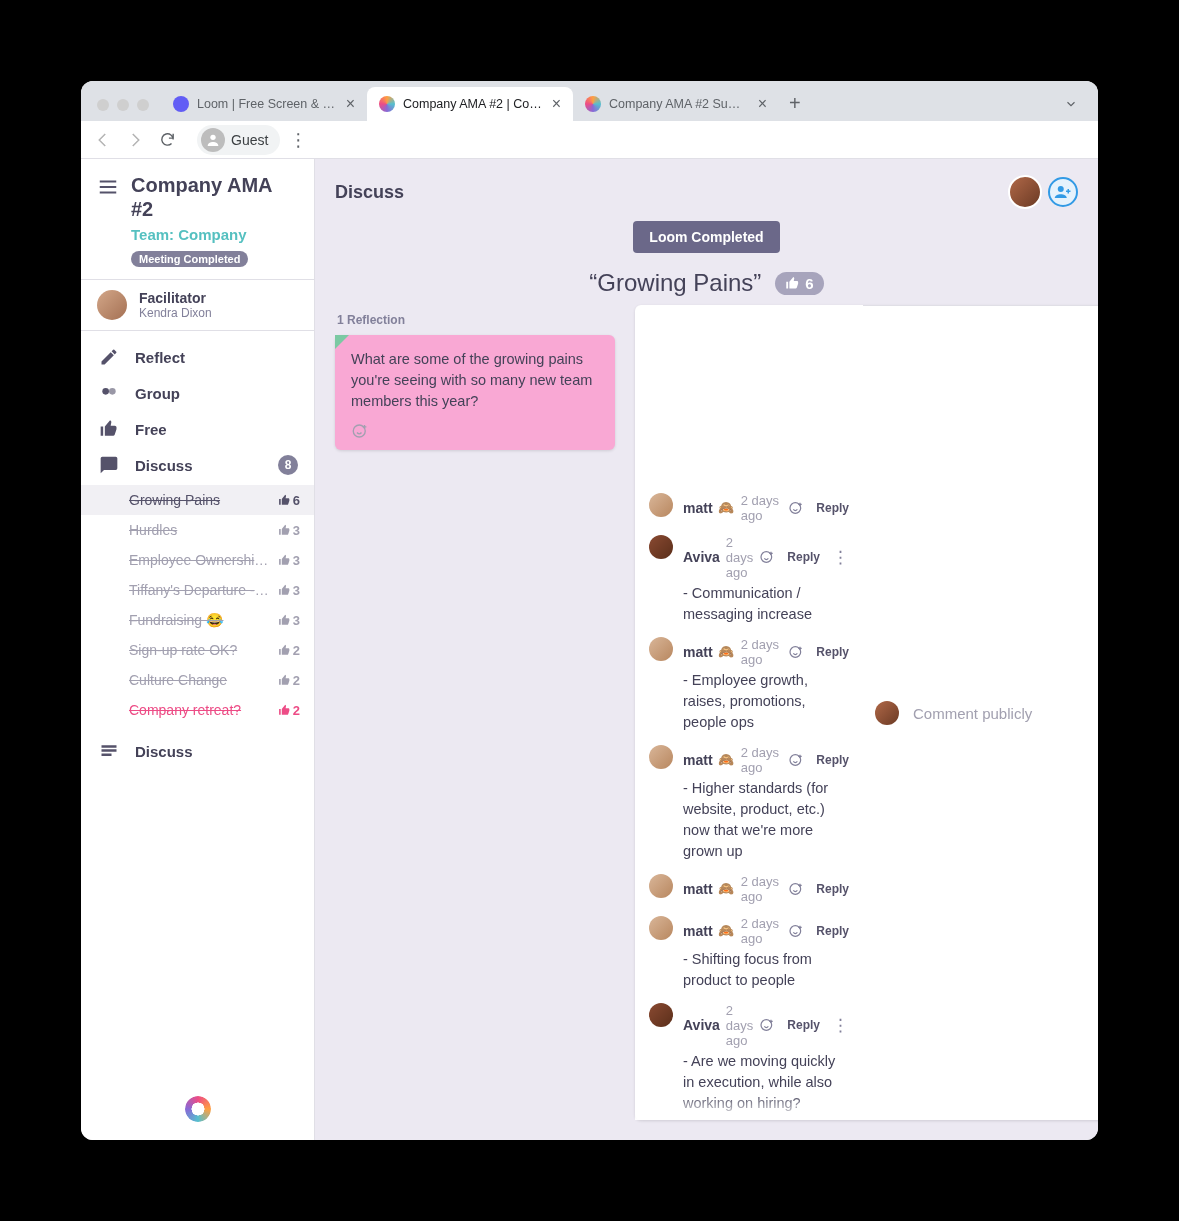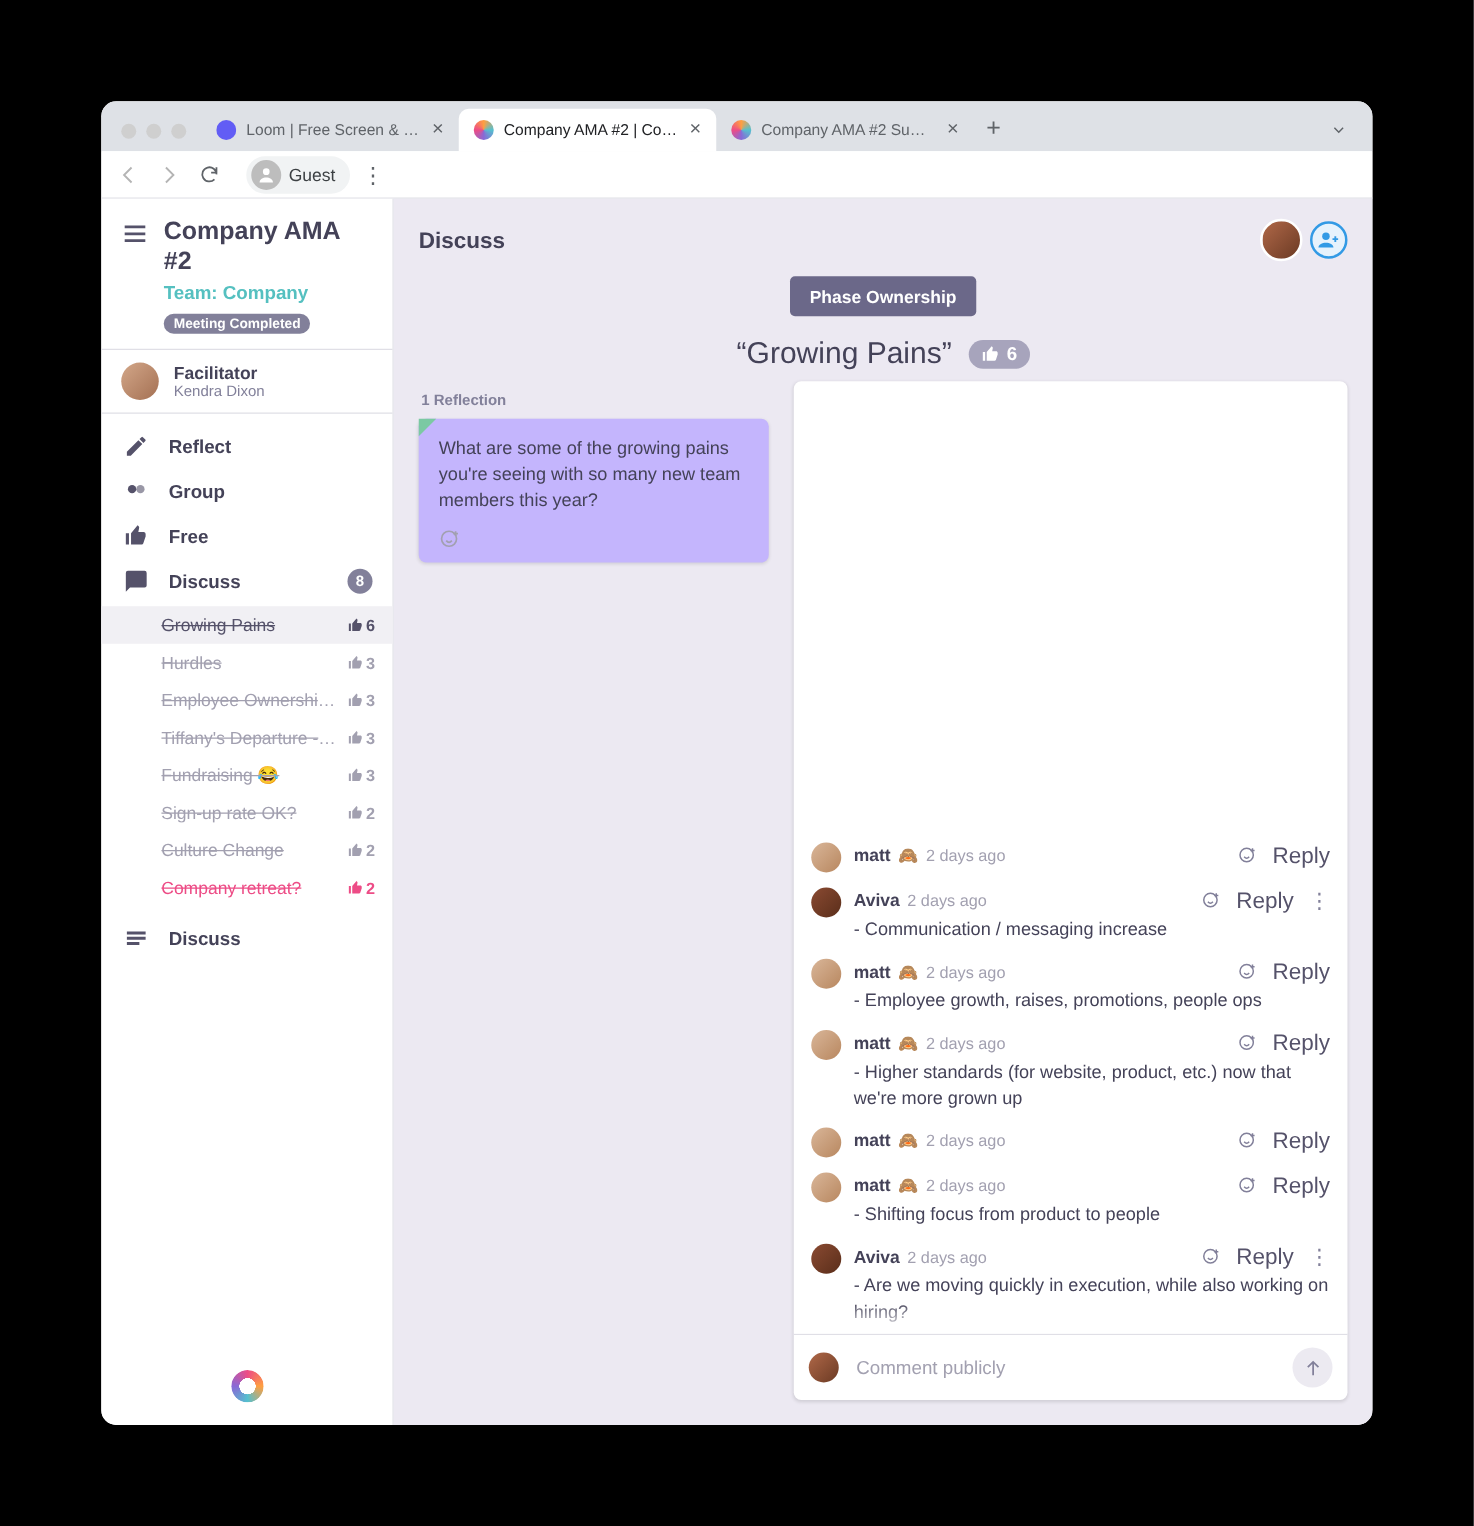--- a/index.html
+++ b/index.html
@@ -93,35 +93,35 @@
   .main-head h2{margin:0;font-size:18px;font-weight:700;color:var(--grey-900);}
   .people{margin-left:auto;display:flex;align-items:center;gap:6px;}
   .addp{width:30px;height:30px;border-radius:50%;border:2px solid var(--blue);display:flex;align-items:center;justify-content:center;color:var(--blue);background:#e6f2fc;}
   .phasepill{align-self:center;background:#6b6889;color:#fff;font-weight:700;font-size:14px;padding:8px 16px;border-radius:4px;margin-top:4px;}
   .titlebar{display:flex;align-items:center;justify-content:center;gap:14px;margin:16px 0 8px;}
   .titlebar .ttxt{font-size:24px;color:var(--grey-900);}
   .votepill{background:var(--thumb);color:#fff;font-weight:700;border-radius:14px;padding:3px 10px;display:flex;align-items:center;gap:5px;font-size:15px;}
   .content{flex:1;display:flex;gap:20px;padding:0 20px 20px;min-height:0;}
   .left{flex:0 0 280px;}
   .rcount{font-size:12px;font-weight:700;color:var(--grey-700);margin:8px 0 8px 2px;}
-  .card{background:#c4b5fd;border-radius:6px;padding:14px 16px 10px;box-shadow:0 1px 3px rgba(0,0,0,.12);font-size:14.5px;color:var(--grey-900);line-height:1.45;position:relative;}
+  .card{background:#f9a8d4;border-radius:6px;padding:14px 16px 10px;box-shadow:0 1px 3px rgba(0,0,0,.12);font-size:14.5px;color:var(--grey-900);line-height:1.45;position:relative;}
   .card::before{content:"";position:absolute;left:0;top:0;border-top:14px solid #7bc9a3;border-right:14px solid transparent;}
   .card .react{margin-top:10px;color:var(--grey-600);}
   .right{flex:1;display:flex;flex-direction:column;min-height:0;}
-  .discussion{flex:1;background:#fff;border-radius:6px;box-shadow:0 1px 3px rgba(0,0,0,.12);display:flex;flex-direction:column;min-height:0;}
+  .discussion{flex:1;background:#fff;border-radius:6px;box-shadow:0 1px 3px rgba(0,0,0,.12);display:flex;flex-direction:row;min-height:0;}
   .thread{flex:1;overflow:hidden;padding:10px 14px 0;display:flex;flex-direction:column;justify-content:flex-end;min-height:0;position:relative;}
   .thread::before{content:"";position:absolute;left:0;right:0;bottom:0;height:26px;background:linear-gradient(to bottom,rgba(255,255,255,0),#fff);pointer-events:none;}
   .cmt{display:flex;gap:10px;padding:6px 0;}
   .cmt .body{flex:1;min-width:0;}
   .cmt .hdr{display:flex;align-items:center;gap:6px;}
   .cmt .name{font-weight:700;font-size:14px;color:var(--grey-900);}
   .cmt .emoji{font-size:13px;}
   .cmt .time{font-size:13px;color:var(--grey-600);}
   .cmt .tools{margin-left:auto;display:flex;align-items:center;gap:12px;color:var(--grey-700);}
-  .cmt .reply{font-size:18px;font-weight:400;color:var(--grey-800);}
+  .cmt .reply{font-size:12px;font-weight:700;color:var(--grey-800);}
   .cmt .txt{font-size:14.5px;color:var(--grey-900);margin-top:3px;line-height:1.45;}
   .composer{border-top:1px solid var(--grey-300);padding:10px 12px;display:flex;align-items:center;gap:12px;}
   .composer input{flex:1;border:none;outline:none;font-size:15px;color:var(--grey-900);}
   .composer input::placeholder{color:var(--grey-600);}
   .send{width:32px;height:32px;border-radius:50%;background:#eceaf1;display:flex;align-items:center;justify-content:center;color:var(--grey-700);}
   svg{display:block;}
 </style>
 </head>
 <body>
 
@@ -340,21 +340,21 @@
           <div class="addp">
             <svg width="18" height="18" viewBox="0 0 24 24" fill="currentColor">
                 <circle cx="9" cy="8" r="4"></circle>
                 <path d="M1 20c0-3 4-5 8-5s8 2 8 5"></path>
                 <path d="M19 8v6M16 11h6" stroke="currentColor" stroke-width="2"></path>
               </svg>
           </div>
         </div>
       </div>
 
-      <div class="phasepill">Phase Ownership</div>
+      <div class="phasepill">Loom Completed</div>
 
       <div class="titlebar">
         <span class="ttxt">“Growing Pains”</span>
         <span class="votepill">
           <svg width="15" height="15" viewBox="0 0 24 24" fill="currentColor">
               <path d="M2 20h3V9H2v11zm19-10c0-1.1-.9-2-2-2h-5l.8-4.1c.1-.5-.1-1-.5-1.4l-1-1L7 9v11h10c.8 0 1.5-.5 1.8-1.2l2-6c.1-.3.2-.5.2-.8v-2z"></path>
             </svg>
           <span>6</span>
         </span>
       </div>

